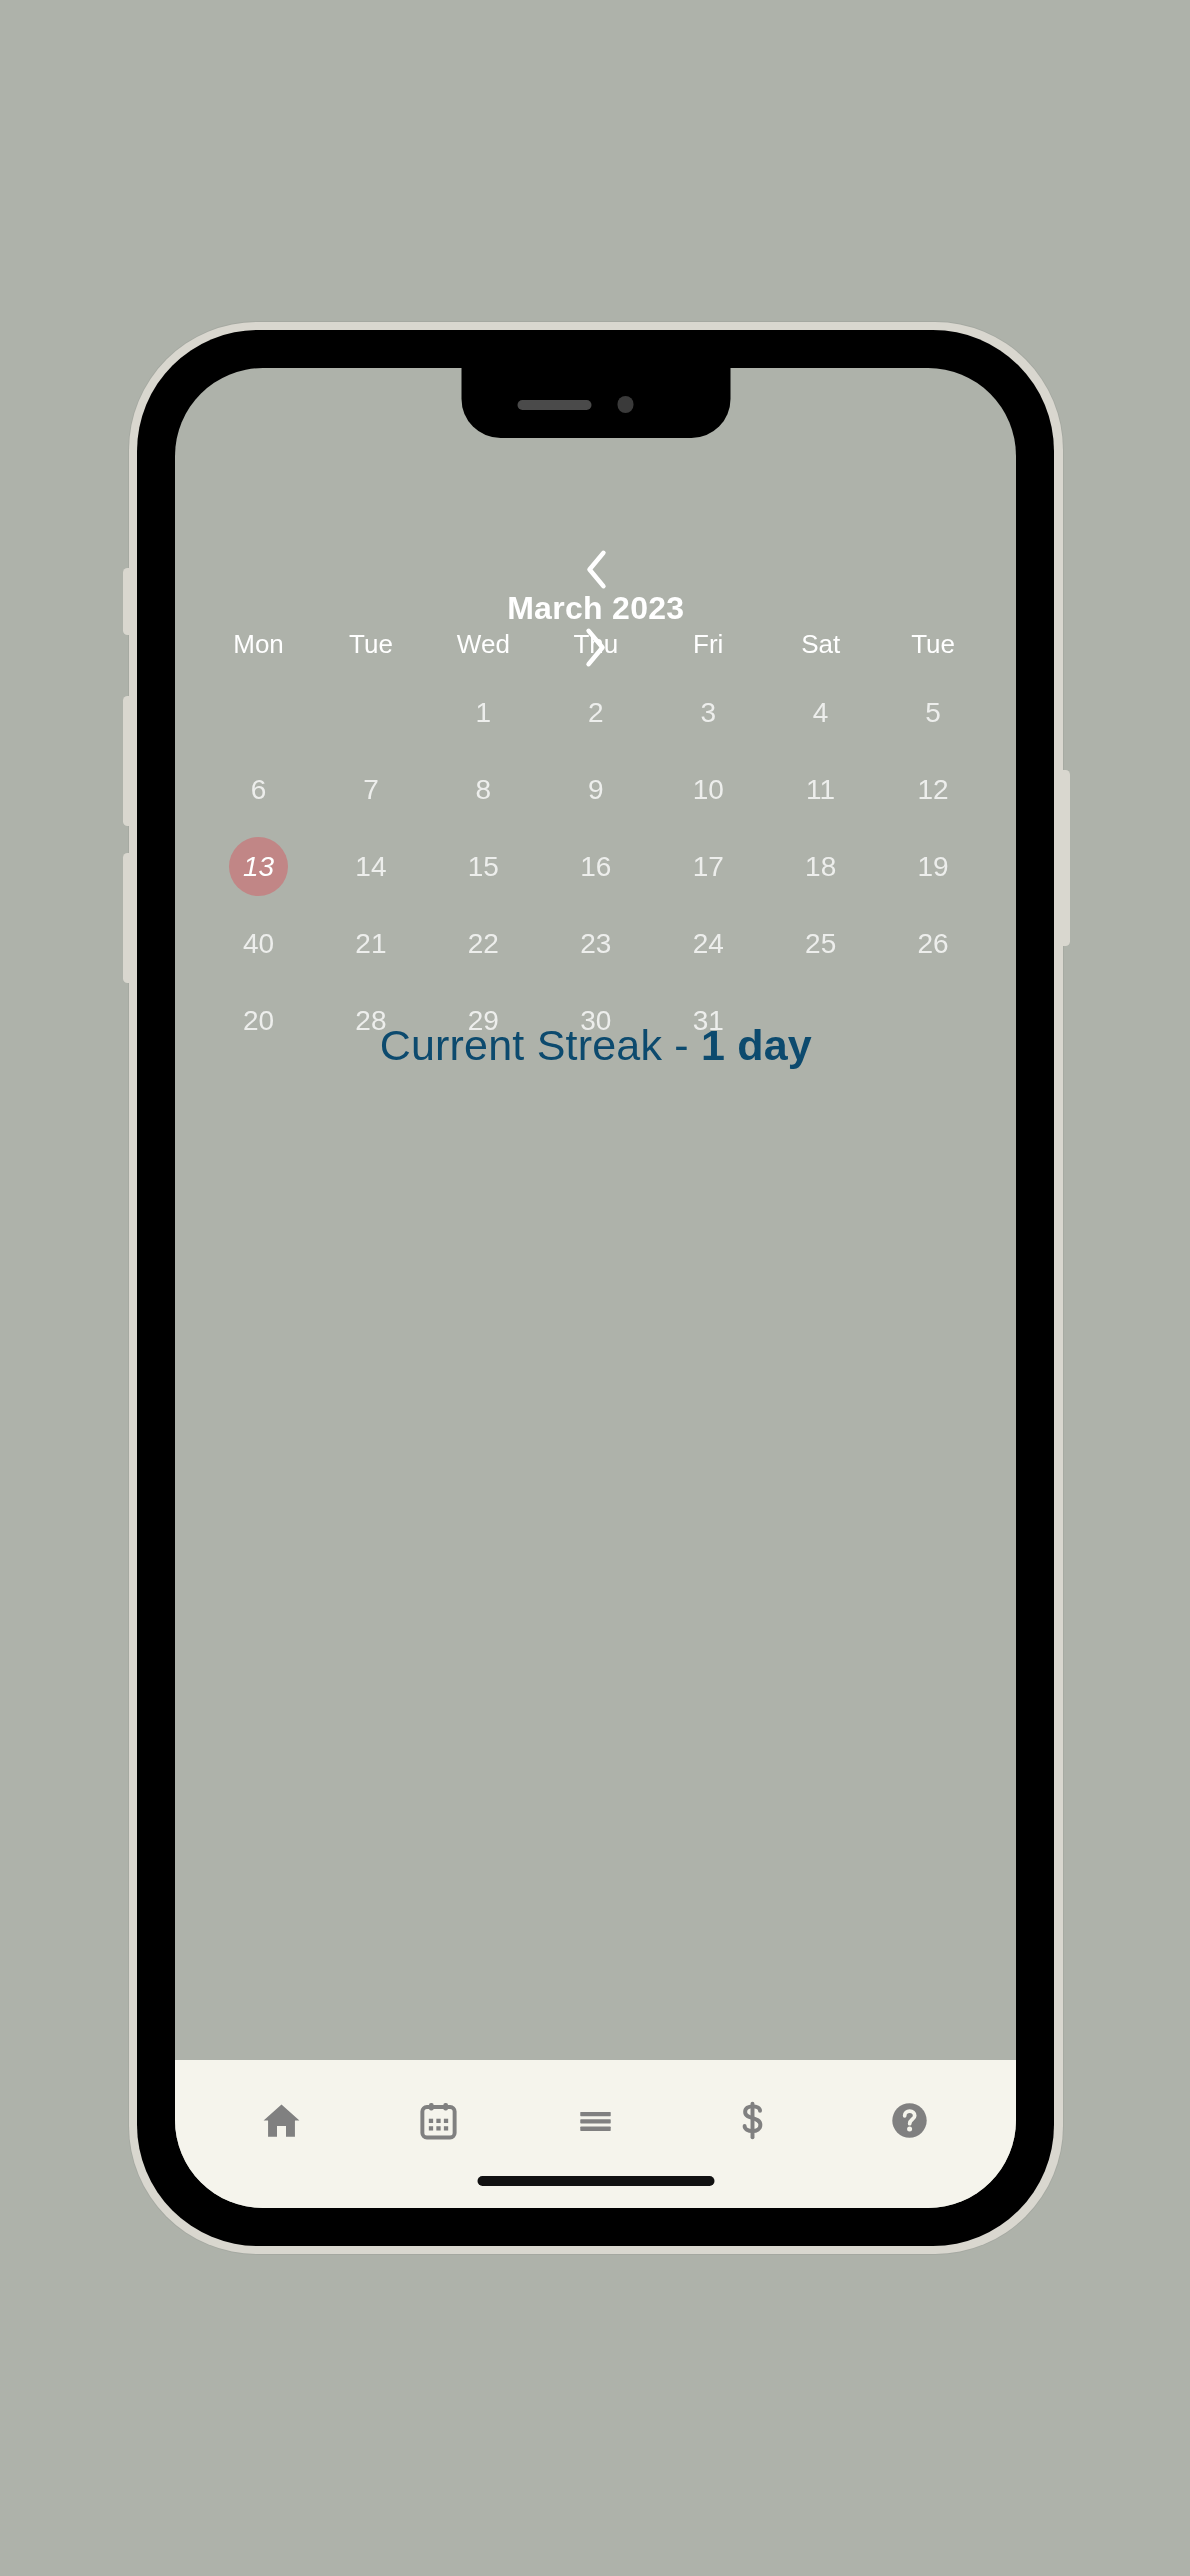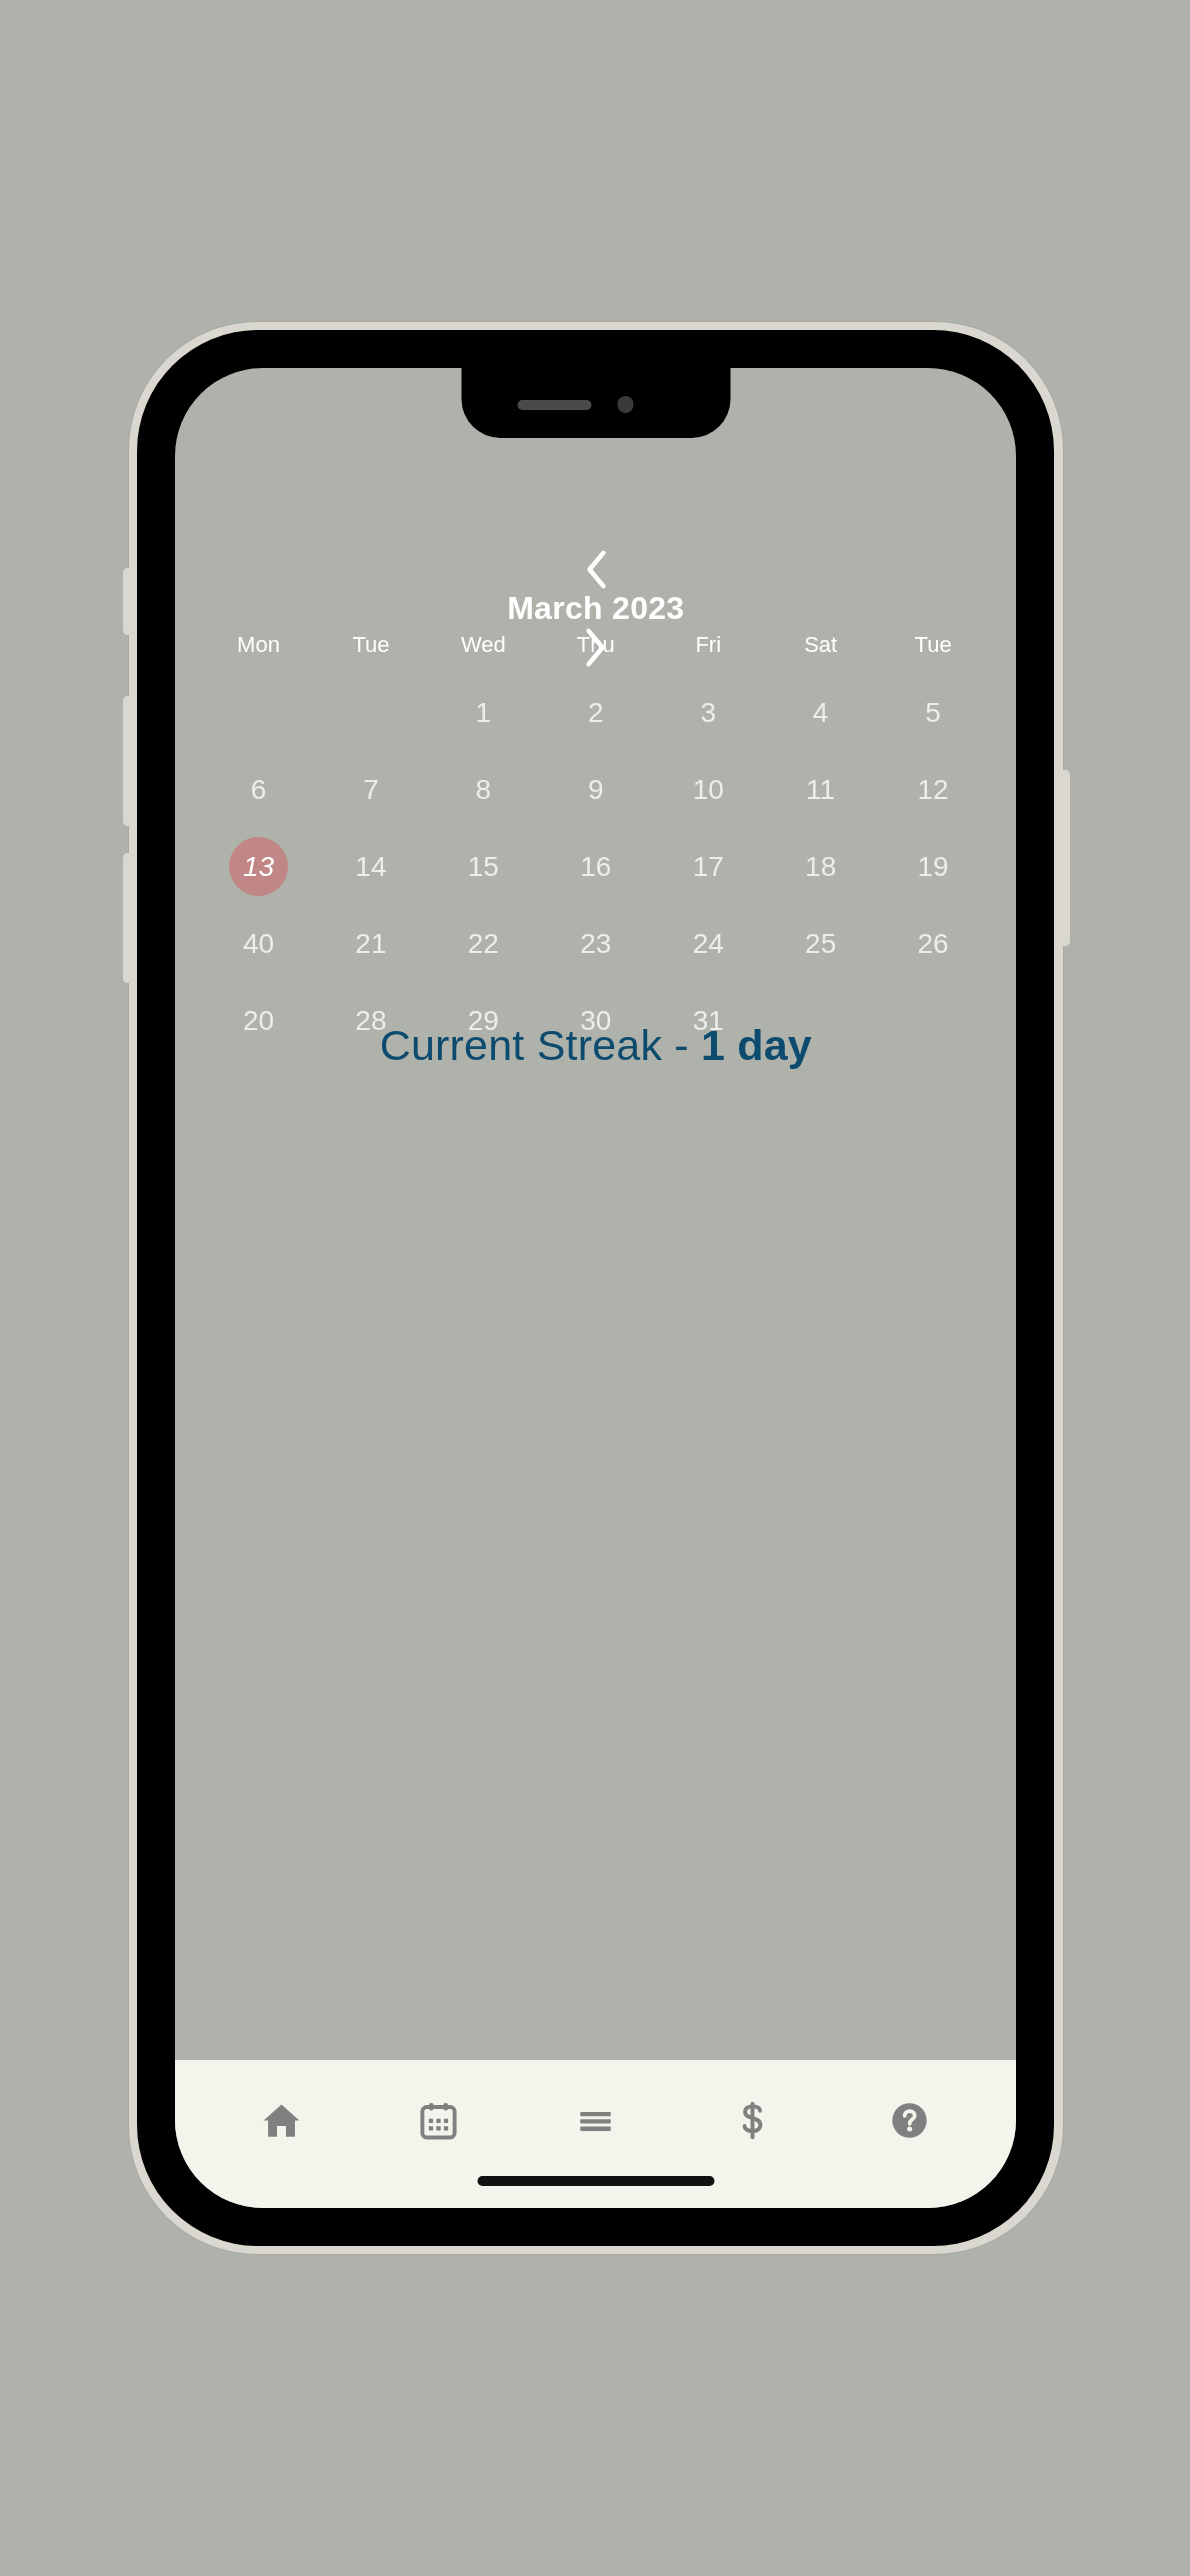--- a/index.html
+++ b/index.html
@@ -124,21 +124,21 @@
   .weekdays{
     position:absolute;
     left:0; right:0; top:258px;
     display:grid;
     grid-template-columns:repeat(7,1fr);
     padding:0 27px;
   }
   .weekday{
     text-align:center;
     color:#ffffff;
-    font-size:22px;
+    font-size:26px;
     font-weight:400;
     line-height:37px;
   }
 
   
   .days{
     position:absolute;
     left:0; right:0; top:306px;
     display:grid;
     grid-template-columns:repeat(7,1fr);

